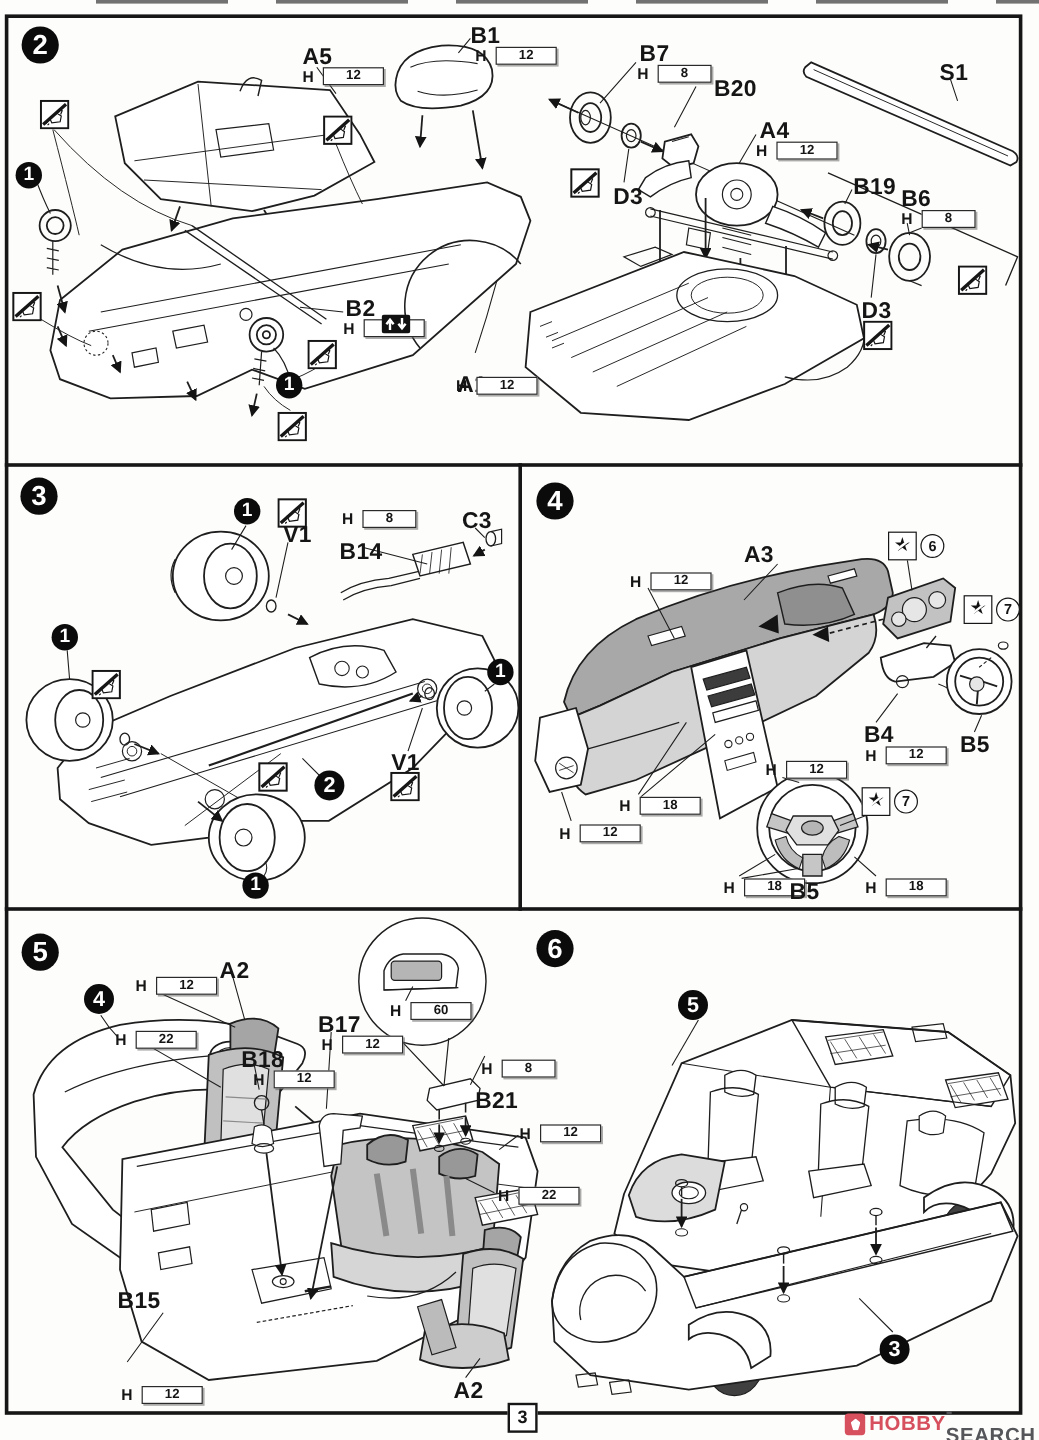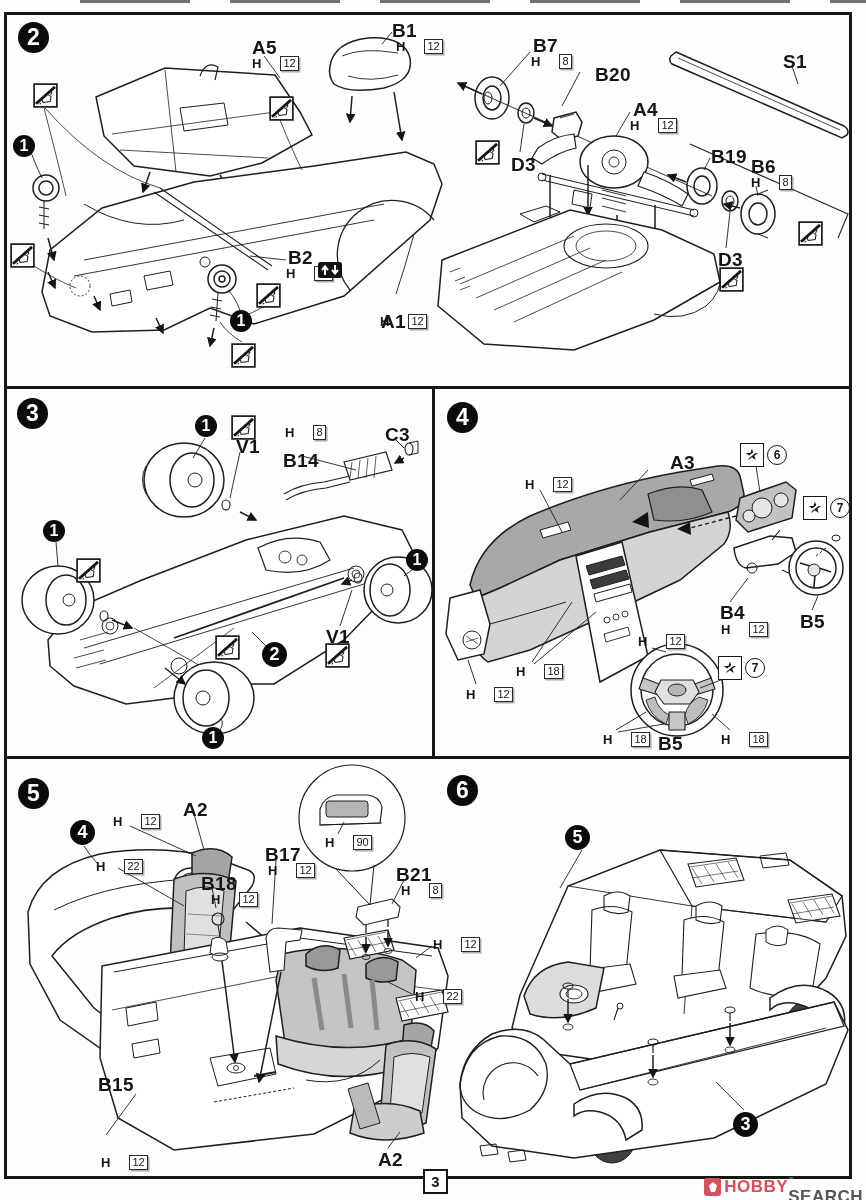--- a/index.html
+++ b/index.html
@@ -14,22 +14,22 @@
 
   .step-badge{position:absolute;width:31px;height:31px;border-radius:50%;background:#0b0b0b;color:#fff;
     display:flex;align-items:center;justify-content:center;font-size:23px;font-weight:bold;}
   .callout{position:absolute;width:22px;height:22px;border-radius:50%;background:#0b0b0b;color:#fff;
     display:flex;align-items:center;justify-content:center;font-size:16px;font-weight:bold;}
   .callout.big{width:25px;height:25px;font-size:18px;}
 
   .plabel{position:absolute;font-size:19px;font-weight:bold;letter-spacing:.3px;white-space:nowrap;line-height:1;}
   .hpaint{position:absolute;display:inline-flex;align-items:center;white-space:nowrap;line-height:1;}
   .hpaint .hp{font-size:13px;font-weight:bold;}
-  .hpaint .hbox{display:inline-block;border:1.3px solid #2a2a2a;background:#fff;font-size:11px;font-weight:normal;
-    padding:0 2px;margin-left:19px;height:13px;line-height:13px;box-shadow:1.5px 1.5px 0 rgba(70,70,70,.45);}
+  .hpaint .hbox{display:inline-block;border:1.3px solid #2a2a2a;background:#fff;font-size:11px;font-weight:bold;
+    padding:0 18px;margin-left:8px;height:13px;line-height:13px;box-shadow:1.5px 1.5px 0 rgba(70,70,70,.45);}
 
   .noglue{position:absolute;width:25px;height:25px;}
   .moveicon{position:absolute;}
 
   .sticker{position:absolute;display:flex;align-items:center;gap:3px;}
   .sticker .sbox{position:relative;width:22px;height:22px;border:1.6px solid #161616;background:#fff;
     display:flex;align-items:center;justify-content:center;}
   .sticker .star{font-size:16px;line-height:1;color:#111;}
   .sticker .sbox::after{content:"";position:absolute;left:1px;top:10px;width:19px;height:2.4px;background:#fff;
     transform:rotate(-38deg);}
@@ -534,21 +534,21 @@
 </div>
   <div class="plabel" style="left:236px;top:437px">V1</div>
   <div class="plabel" style="left:326px;top:627px">V1</div>
   <div class="hpaint" style="left:285px;top:425px">
       <span class="hp">H</span>
       <span class="hbox">8</span>
     </div>
   <div class="plabel" style="left:283px;top:451px">B14</div>
   <div class="plabel" style="left:385px;top:425px">C3</div>
 
-  <div class="plabel" style="left:670px;top:453px">A3</div>
+  <div class="plabel" style="left:620px;top:453px">A3</div>
   <div class="hpaint" style="left:525px;top:477px">
       <span class="hp">H</span>
       <span class="hbox">12</span>
     </div>
   <div class="sticker" style="left:740px;top:443px">
     <span class="sbox">
         <span class="star">★</span>
       </span>
     <span class="circnum">6</span>
   </div>
@@ -607,23 +607,23 @@
       <span class="hp">H</span>
       <span class="hbox">12</span>
     </div>
   <div class="plabel" style="left:265px;top:845px">B17</div>
   <div class="hpaint" style="left:268px;top:863px">
       <span class="hp">H</span>
       <span class="hbox">12</span>
     </div>
   <div class="hpaint" style="left:325px;top:835px">
       <span class="hp">H</span>
-      <span class="hbox">90</span>
-    </div>
-  <div class="plabel" style="left:396px;top:865px">B21</div>
+      <span class="hbox">60</span>
+    </div>
+  <div class="plabel" style="left:396px;top:908px">B21</div>
   <div class="hpaint" style="left:401px;top:883px">
       <span class="hp">H</span>
       <span class="hbox">8</span>
     </div>
   <div class="hpaint" style="left:433px;top:937px">
       <span class="hp">H</span>
       <span class="hbox">12</span>
     </div>
   <div class="hpaint" style="left:415px;top:989px">
       <span class="hp">H</span>

